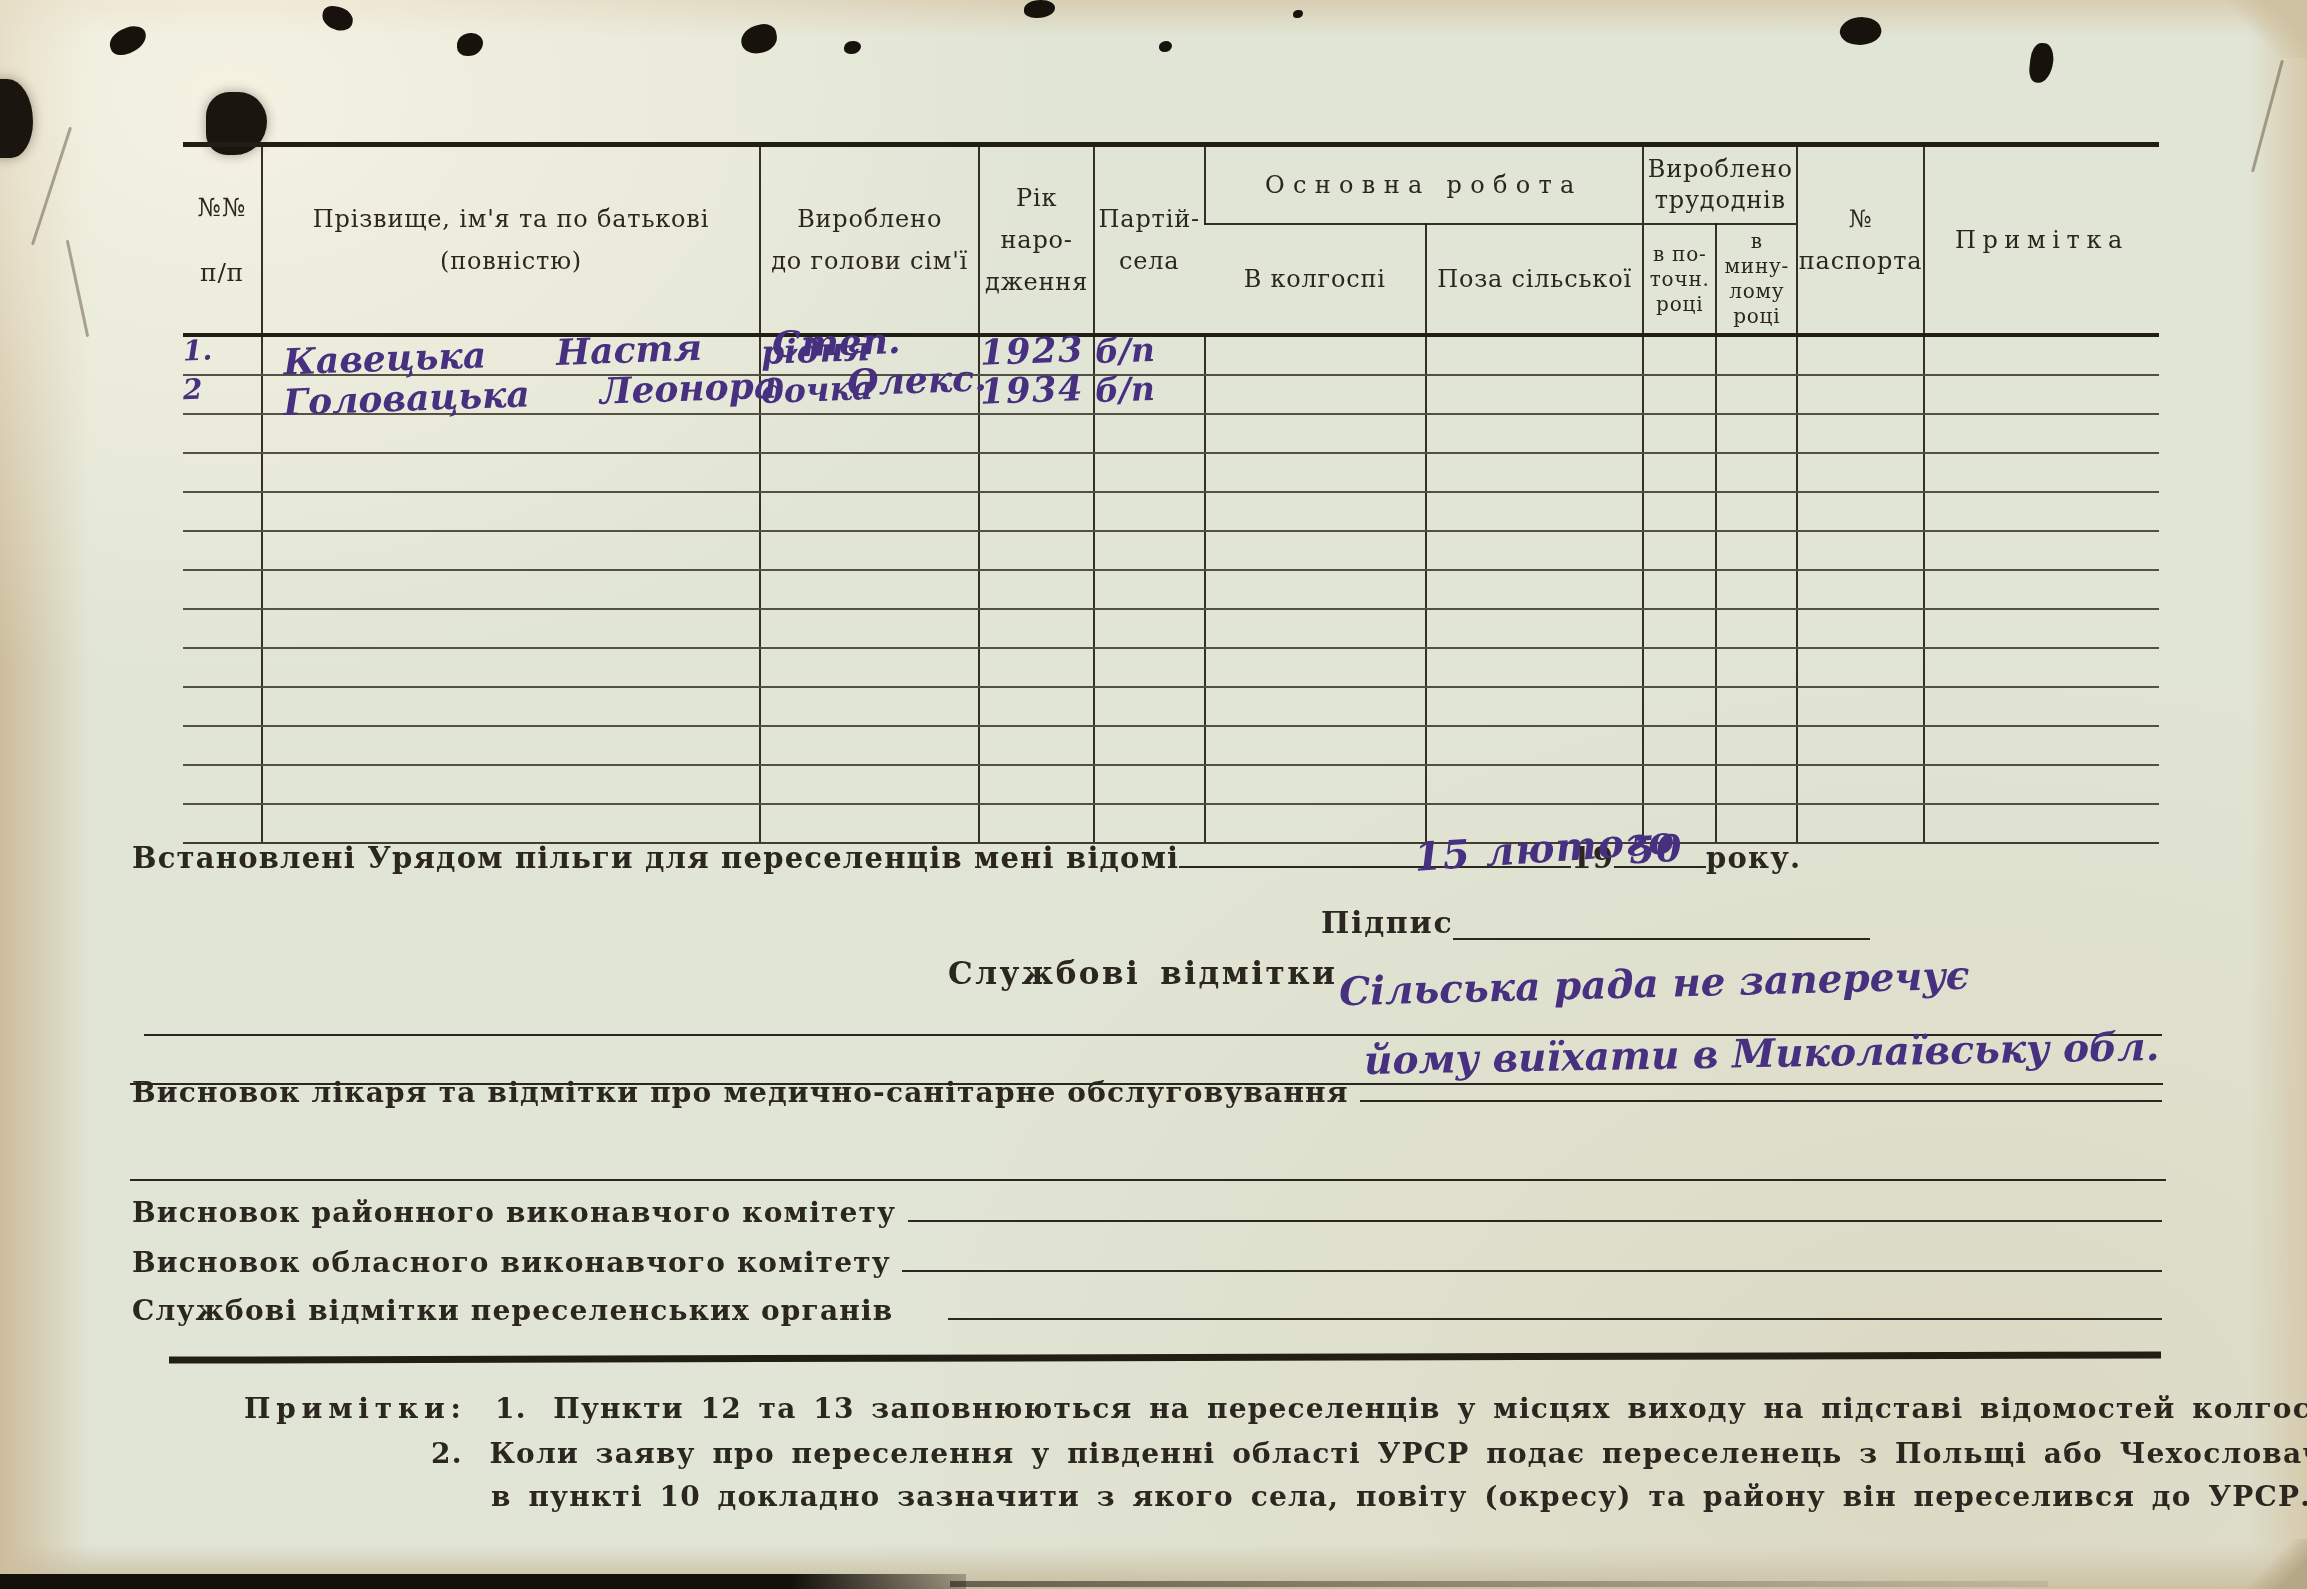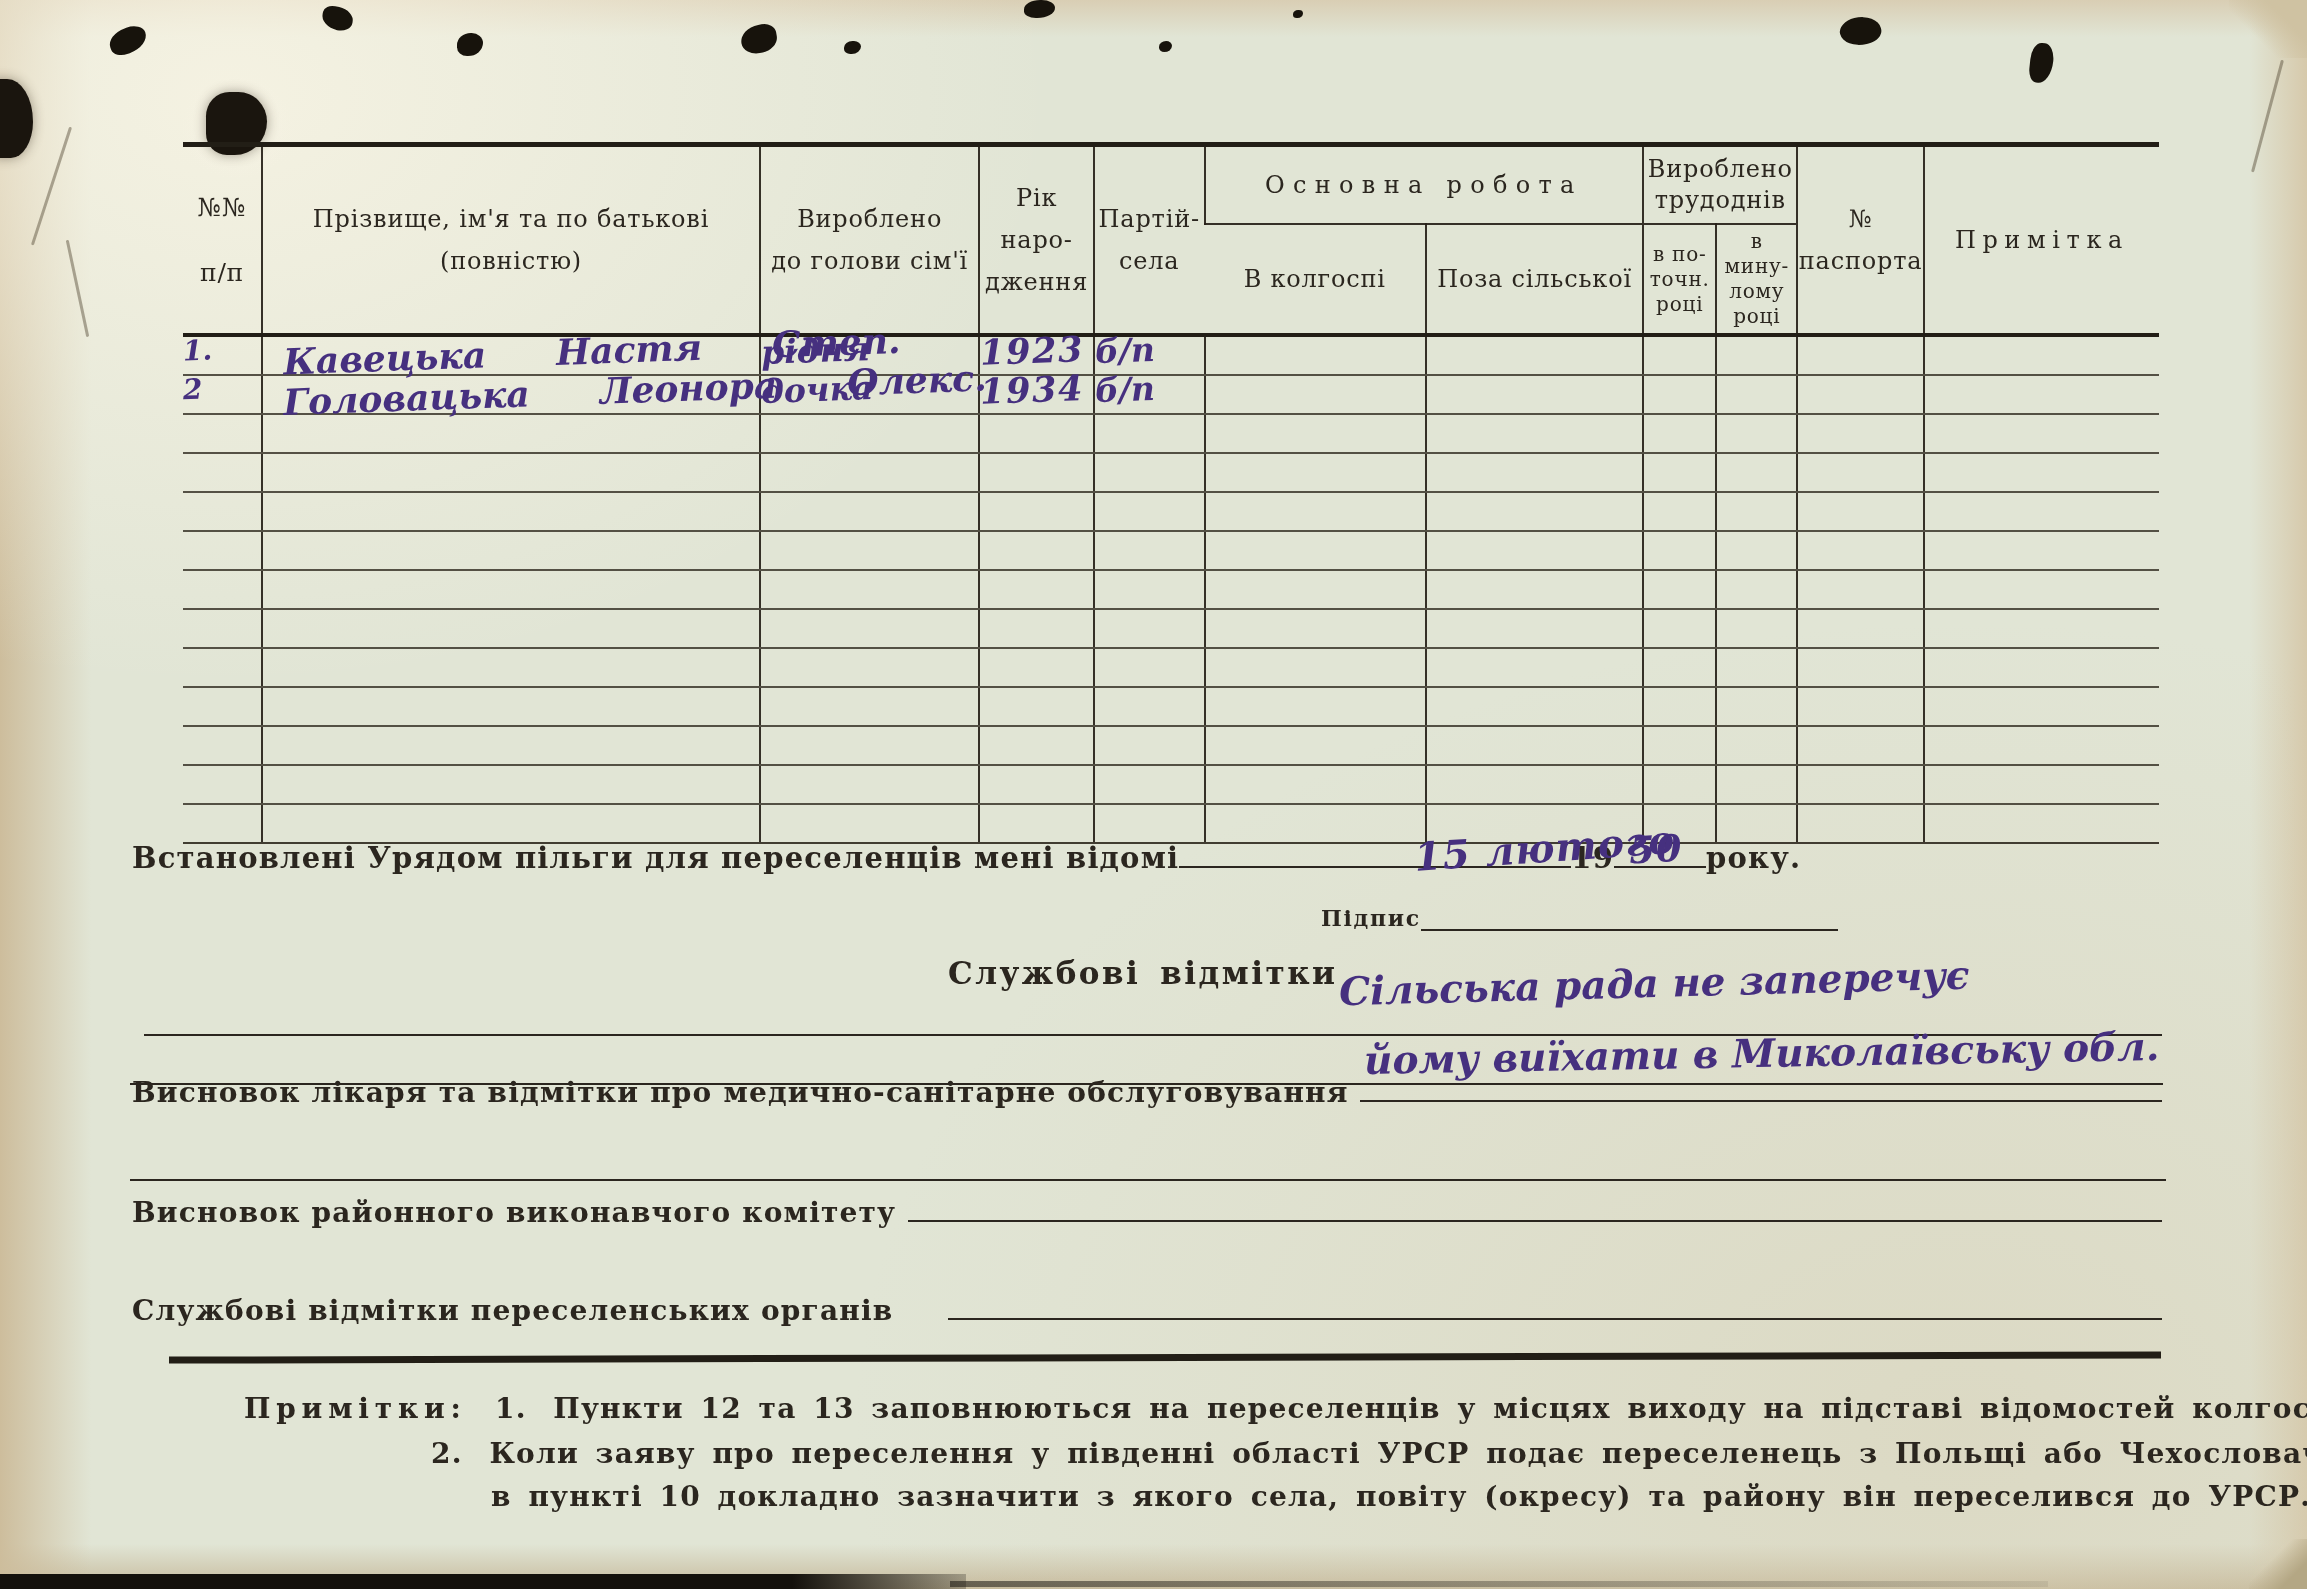--- a/index.html
+++ b/index.html
@@ -68,21 +68,21 @@
   .hw-name{font-size:36px;padding-left:20px;word-spacing:1.6em;}
   .hw-rel{font-size:33px;display:block;text-align:center;}
   .hw-year{font-size:35px;display:block;text-align:center;letter-spacing:1.7px;}
   .hw-party{font-size:33px;display:block;text-align:center;}
 
   
   .benefits-line{position:absolute;left:132px;top:836px;font-size:29px;font-weight:700;letter-spacing:1.2px;display:flex;align-items:baseline;white-space:nowrap;}
   .blank{display:inline-block;border-bottom:2.5px solid #2b261f;height:1.05em;position:relative;}
   .hw-date{position:absolute;left:235px;bottom:-1.7px;font-size:39px;transform:rotate(-4deg);}
   .hw-yr{position:absolute;left:15px;bottom:-1.7px;font-size:37px;transform:rotate(-3deg);}
-  .signature-line{position:absolute;left:1321px;top:905px;font-size:22px;font-weight:700;letter-spacing:1.7px;display:flex;align-items:center;}
+  .signature-line{position:absolute;left:1321px;top:905px;font-size:30px;font-weight:700;letter-spacing:1.7px;display:flex;align-items:flex-end;}
   .service-heading{left:948px;top:955px;font-size:31px;font-weight:700;letter-spacing:2.5px;word-spacing:6.6px;}
   .labeled-line{position:absolute;left:132px;width:2030px;font-size:28px;font-weight:700;letter-spacing:1.2px;display:flex;align-items:baseline;white-space:nowrap;}
   .labeled-line .fill{flex:1;border-bottom:2.5px solid #2b261f;height:1em;margin-left:11.6px;}
   .bare-line{position:absolute;border-bottom:2.5px solid #2b261f;}
   .hw-note{position:absolute;font-size:39px;z-index:5;}
   .hw-note.l1{left:1339px;top:964px;transform:rotate(-1.5deg);}
   .hw-note.l2{left:1364px;top:1034px;transform:rotate(-1deg);}
   .thick-rule{position:absolute;left:169px;top:1354px;width:1992px;height:6.6px;background:#221e16;transform:rotate(-.15deg);}
   .fn{position:absolute;font-size:28px;font-weight:700;letter-spacing:1.2px;word-spacing:5.8px;white-space:nowrap;}
   .fn1{left:244px;top:1392px;}
@@ -388,20 +388,24 @@
     <span>Висновок лікаря та відмітки про медично-санітарне обслуговування</span>
     <span class="fill"></span>
   </div>
   <div class="bare-line" style="left:130px;top:1146px;width:2036px;height:33px;"></div>
 
   <div class="labeled-line" style="top:1192px;">
     <span>Висновок районного виконавчого комітету</span>
     <span class="fill"></span>
   </div>
 
+  <div class="labeled-line" style="top:1242px;">
+    <span>Висновок обласного виконавчого комітету</span>
+    <span class="fill"></span>
+  </div>
 
   <div class="labeled-line" style="top:1290px;gap:32px;">
     <span>Службові відмітки переселенських органів</span>
     <span class="fill" style="margin-left:23px"></span>
   </div>
 
   <div class="thick-rule"></div>
 
   <div class="fn fn1">
     <span class="spaced">Примітки:</span>

